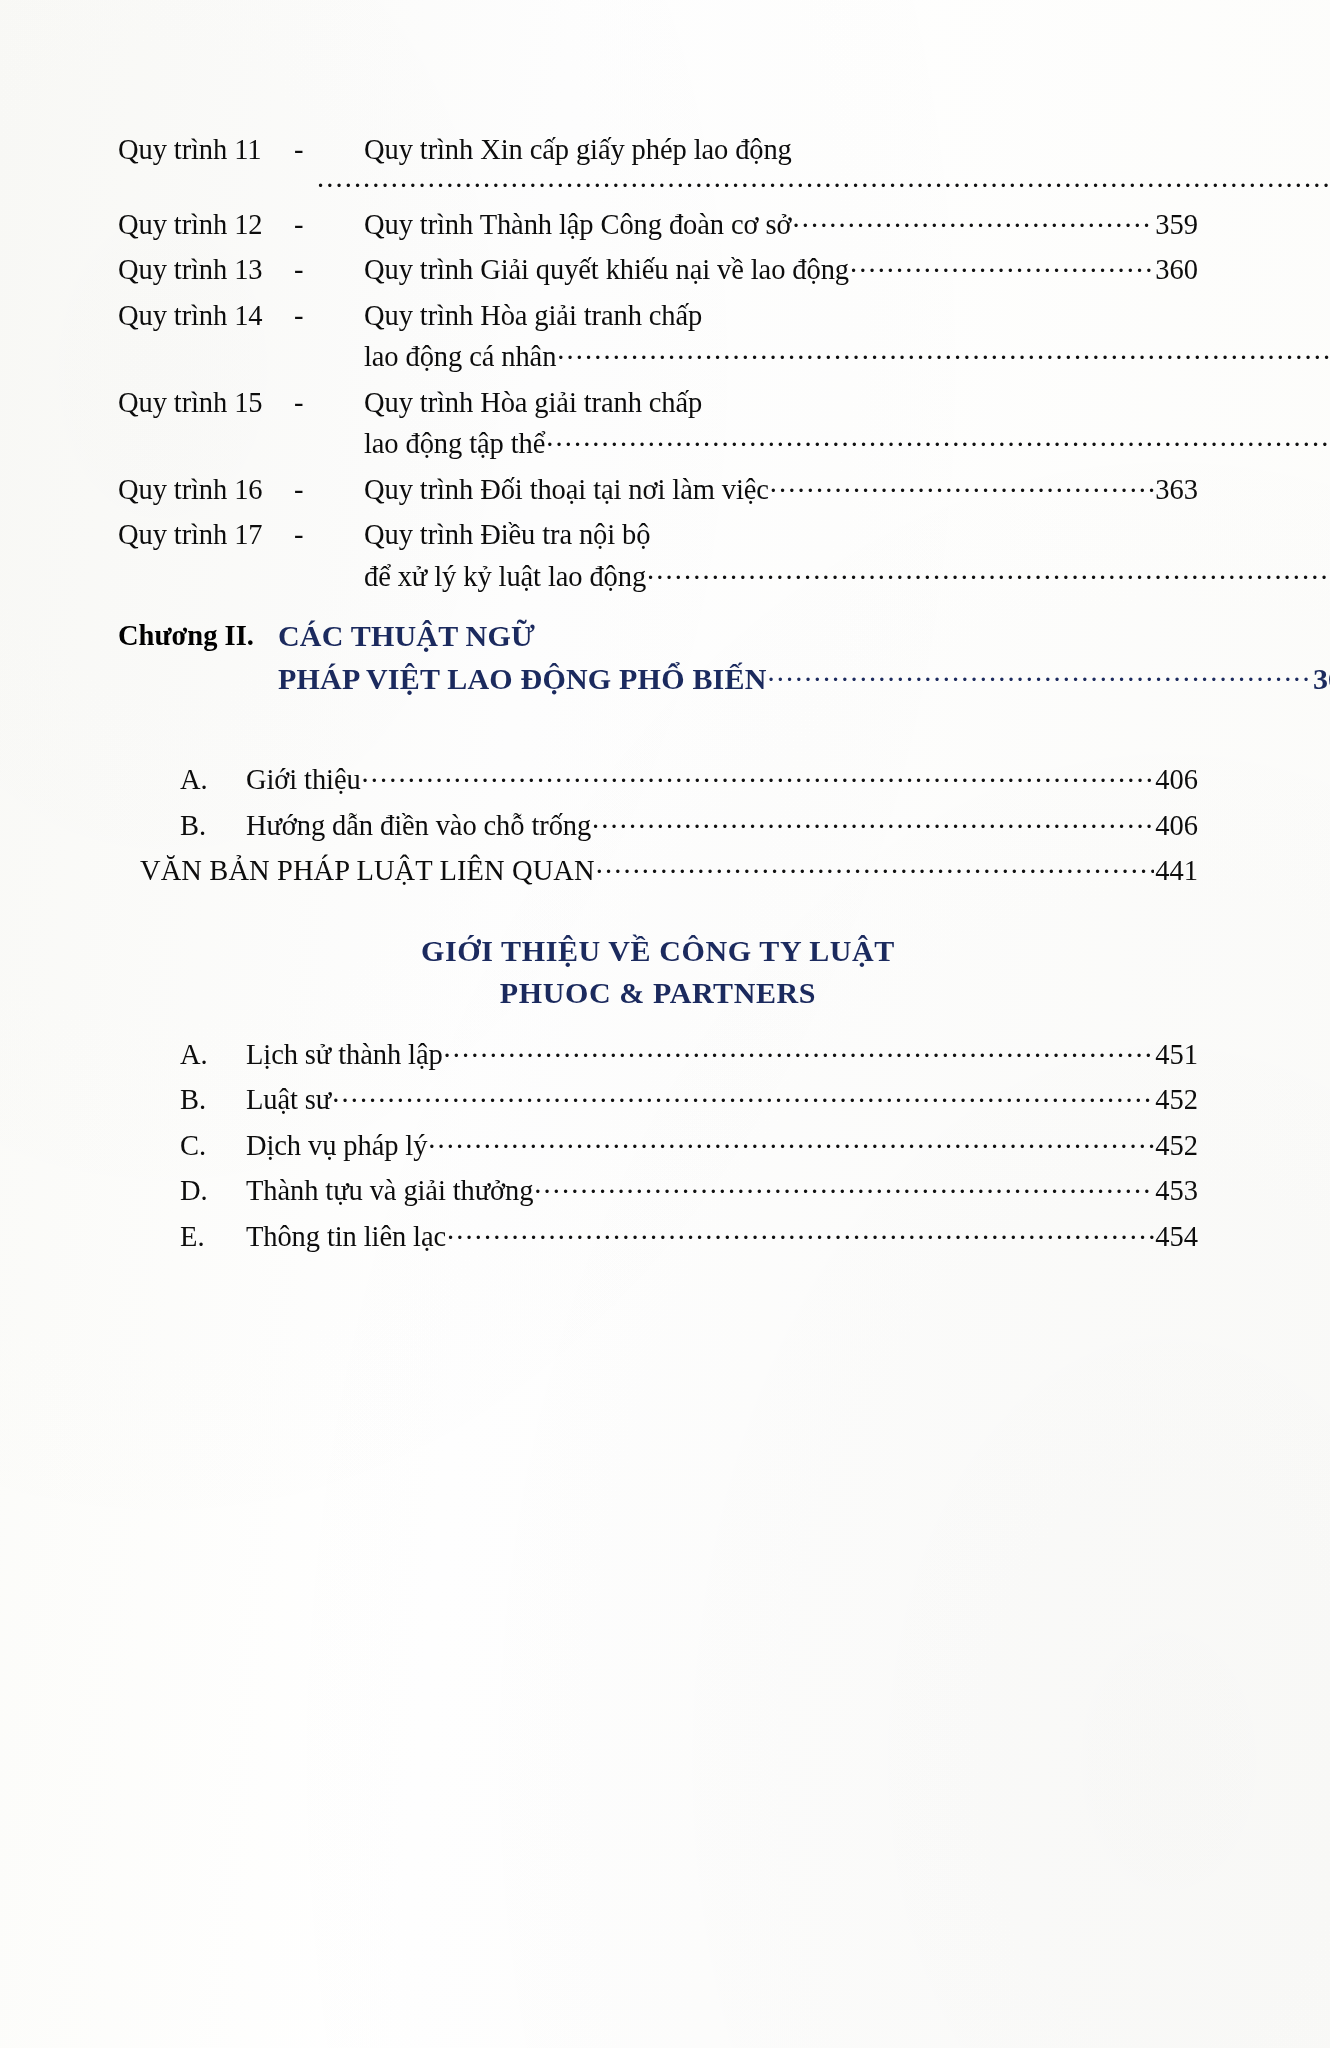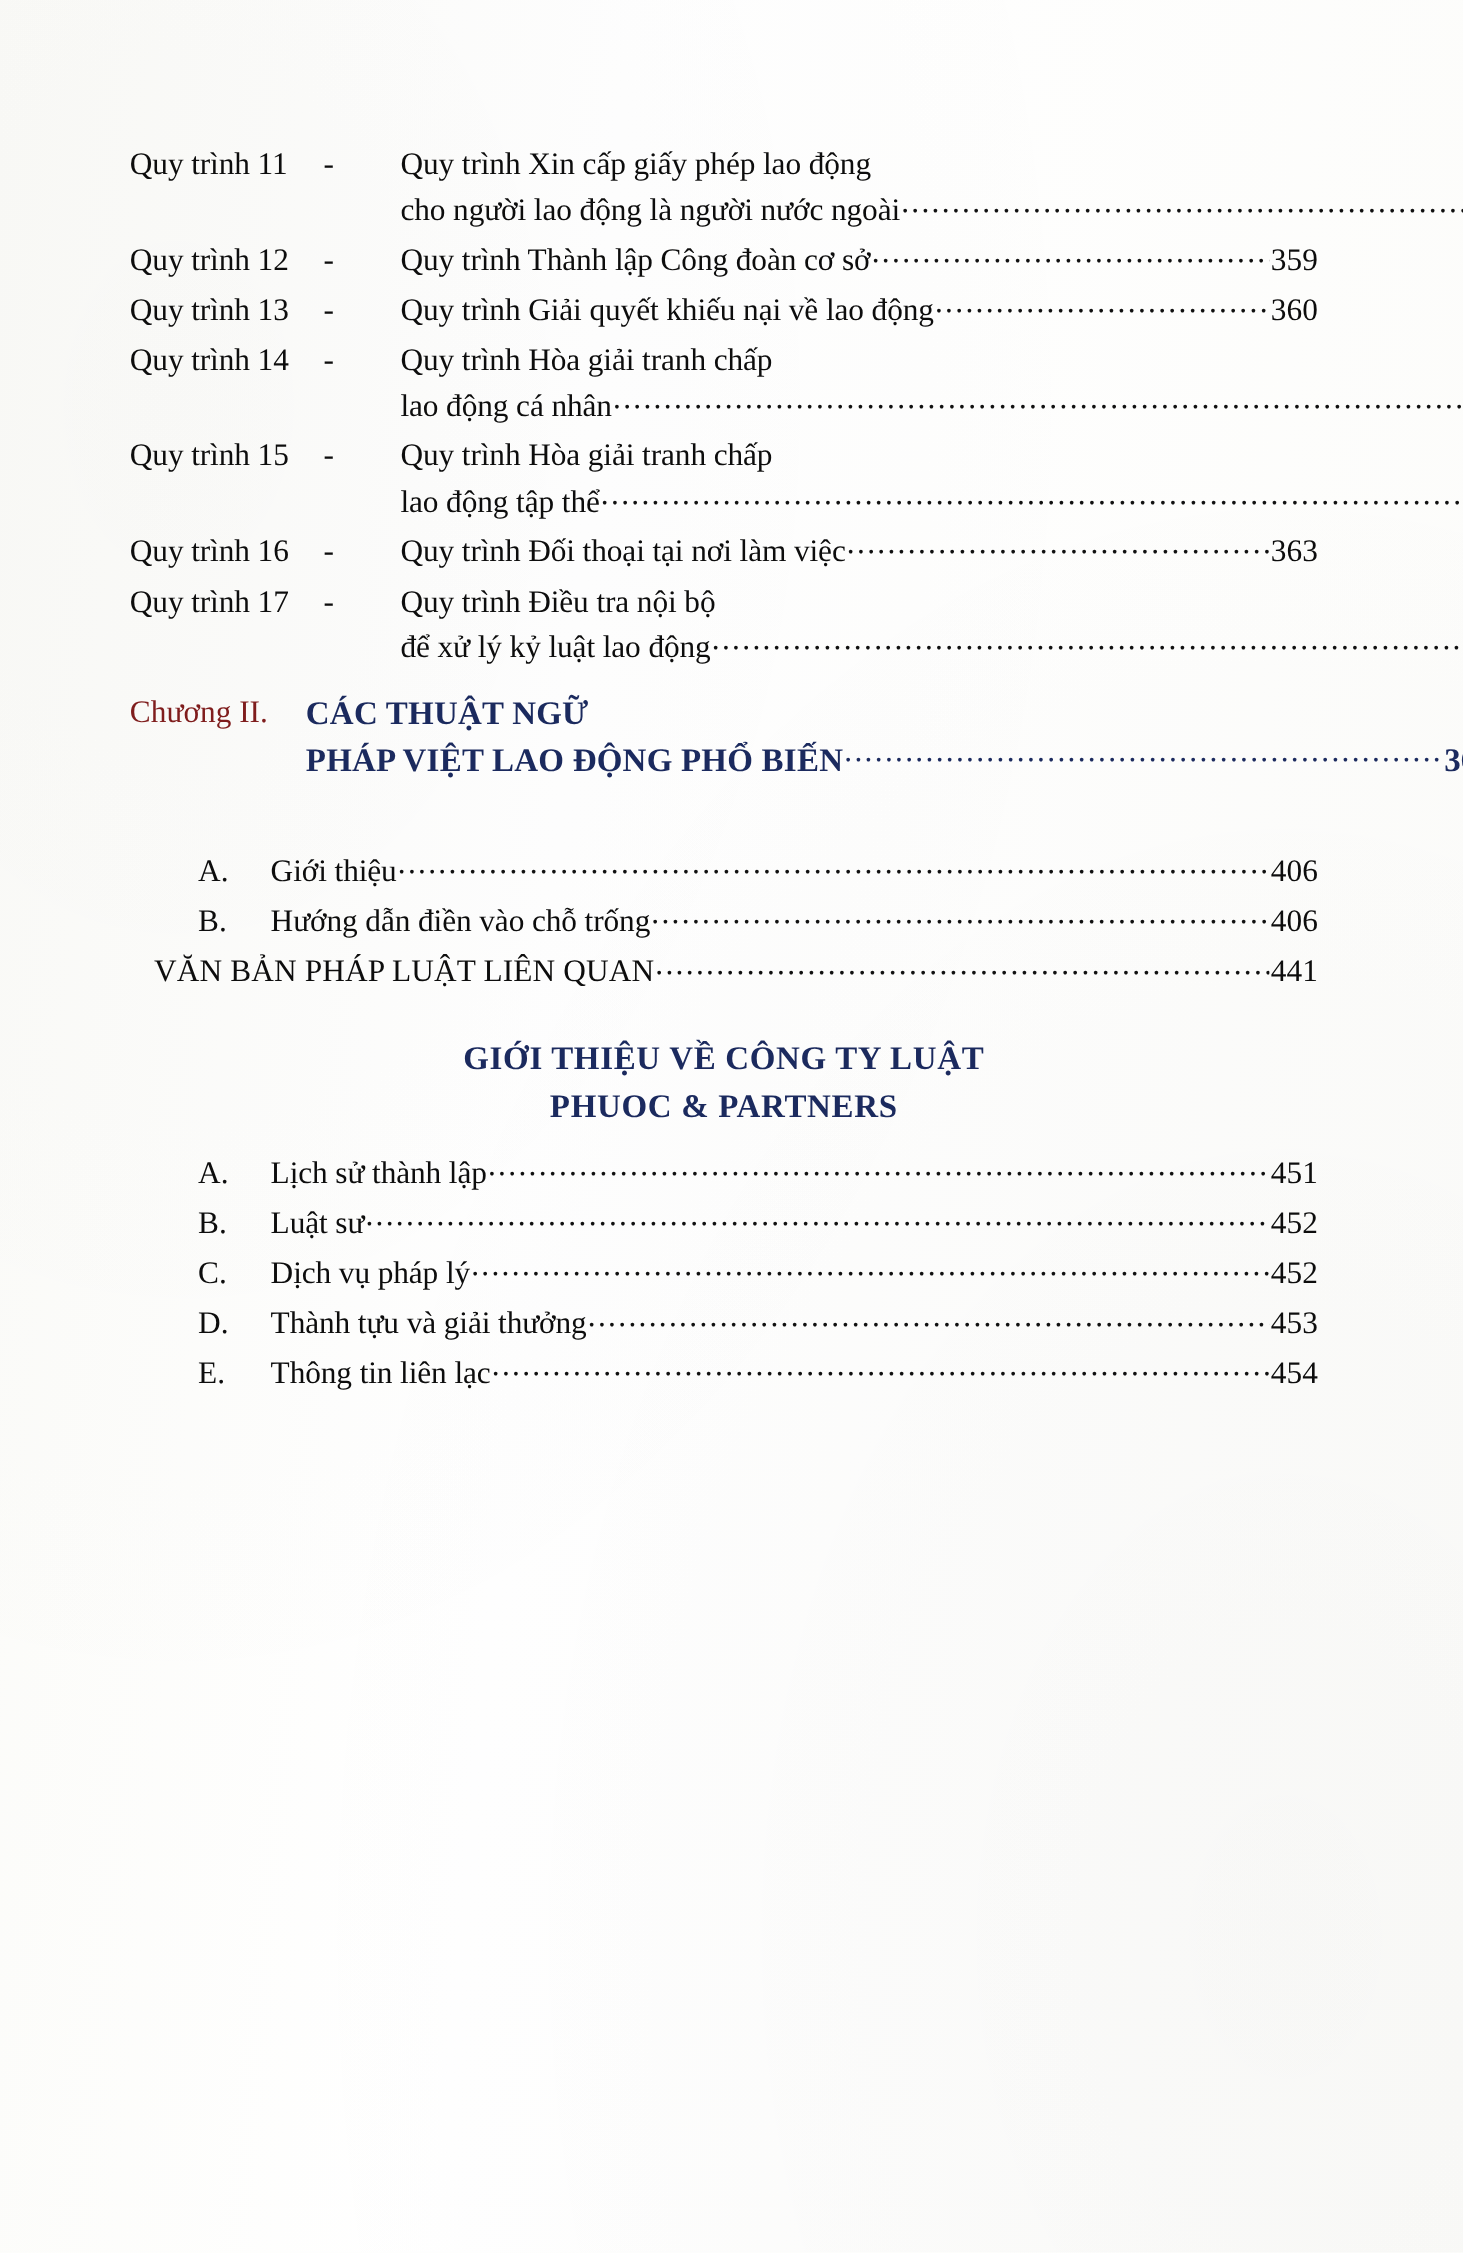--- a/index.html
+++ b/index.html
@@ -91,22 +91,22 @@
   .cont {
     padding-left: 198px;
   }
 
   .row-gap { height: 17px; }
   .row-gap-sm { height: 13px; }
   .chapter-label {
     flex: 0 0 auto;
     width: 160px;
     font-size: 28.5px;
-    font-weight: normal;
-    color: #7f1d1d;
+    font-weight: bold;
+    color: #000000;
     white-space: nowrap;
   }
   .chapter-title {
     flex: 0 0 auto;
     font-size: 30px;
     font-weight: bold;
     color: #1b2a5e;
     letter-spacing: 0.2px;
     white-space: nowrap;
   }
@@ -165,21 +165,20 @@
 <div class="page">
   <div class="content">
 
     <div class="toc-row">
       <span class="proc-label">Quy trình 11</span>
       <span class="dash">-</span>
       <span class="title-text">Quy trình Xin cấp giấy phép lao động</span>
     </div>
     <div class="row-gap-sm"></div>
     <div class="toc-row cont">
-      <span class="title-text">cho người lao động là người nước ngoài</span>
       <span class="leader"></span>
 
     </div>
 
     <div class="row-gap"></div>
 
     <div class="toc-row">
       <span class="proc-label">Quy trình 12</span>
       <span class="dash">-</span>
       <span class="title-text">Quy trình Thành lập Công đoàn cơ sở</span>

